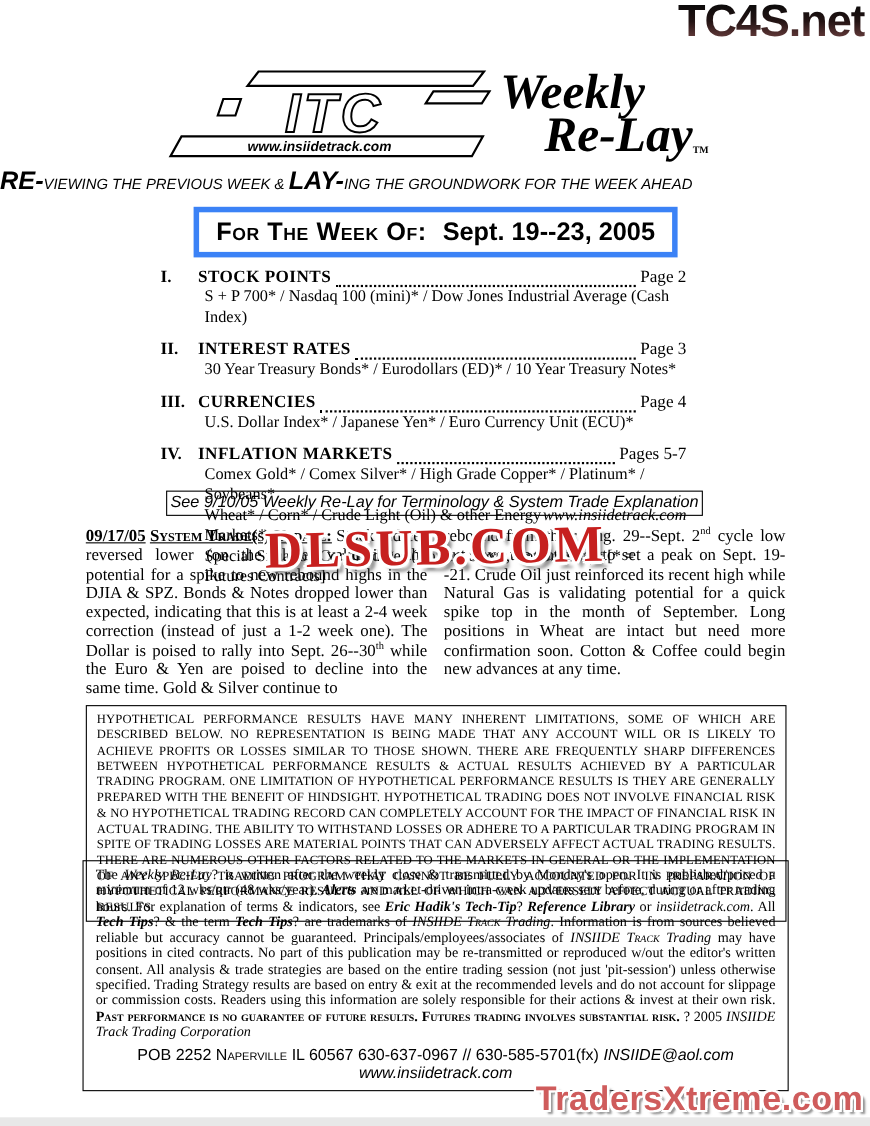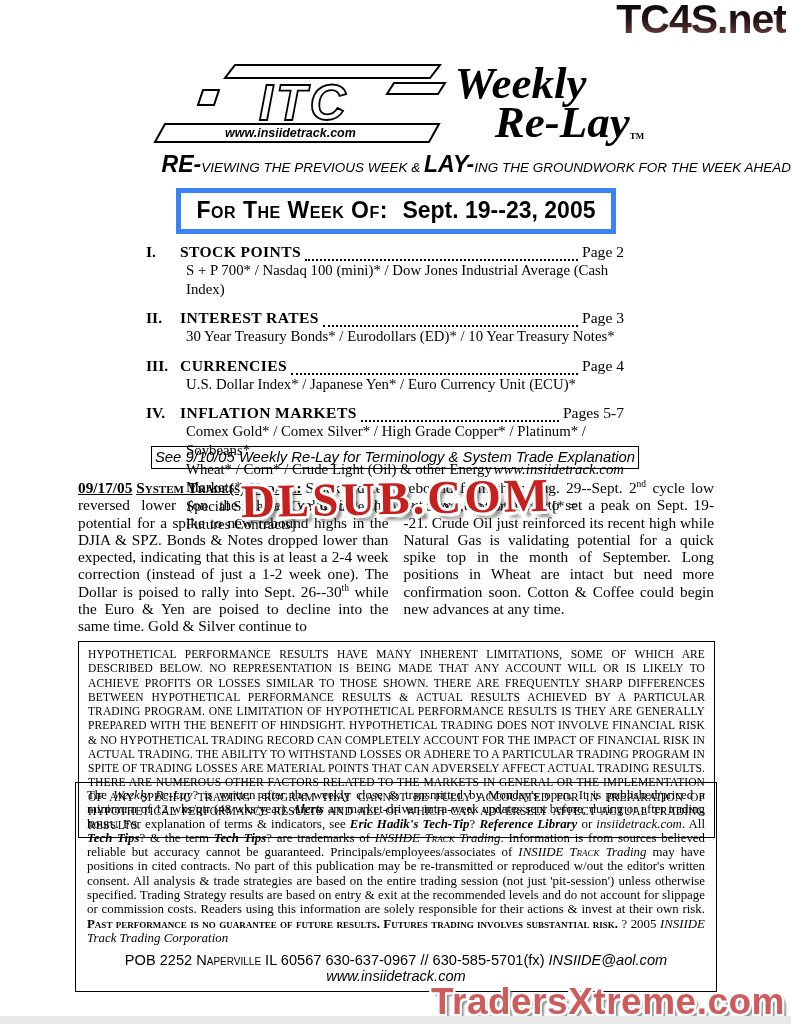--- a/index.html
+++ b/index.html
@@ -31,21 +31,21 @@
 
   
   .masthead { position:absolute; top:60px; left:0; width:100%;
     display:flex; justify-content:center; align-items:flex-start; gap:8px; }
   .itc-svg { width:300px; height:88px; flex:none; }
   .wr-title { font-weight:700; font-style:italic; font-size:45px; line-height:39px; padding-top:4px; }
   .wr-line2 { margin-left:40px; }
   .tm { font-size:9px; font-style:normal; font-weight:700; vertical-align:-2px; letter-spacing:0; }
 
   
-  .tagline { position:absolute; top:151px; width:100%; text-align:right;
+  .tagline { position:absolute; top:151px; width:100%; text-align:left;
     font-family:"Liberation Sans", sans-serif; font-style:italic; white-space:nowrap; }
   .tag-big   { font-size:23px; font-weight:700; letter-spacing:0; }
   .tag-small { font-size:13.5px; }
 
   
   .weekbox { position:absolute; top:188px; left:176px; width:440px;
     border:5px solid #3b82f6; text-align:center; padding:4px 0 5px;
     font-family:"Liberation Sans", sans-serif; font-weight:700; }
   .week-label { font-size:23px; font-variant:small-caps; letter-spacing:0.5px; }
   .week-date  { font-size:23px; margin-left:10px; }
@@ -93,21 +93,21 @@
   .infobox { position:absolute; top:782px; left:75px; width:642px;
     border:1.5px solid #000; padding:5px 11px 7px; }
   .info-par { font-size:12.9px; line-height:14.3px; text-align:justify; }
   .address { margin-top:7px; text-align:center;
     font-family:"Liberation Sans", sans-serif; font-size:14.6px; }
 
   
   .traders {
     position:absolute; top:981px; right:6px;
     font-family:"Liberation Sans", sans-serif; font-weight:700;
-    font-size:37px; letter-spacing:0.5px; color:#cf5c5c;
+    font-size:31px; letter-spacing:0.5px; color:#cf5c5c;
     text-shadow:
       -2px 0 0 #fff, 2px 0 0 #fff, 0 -2px 0 #fff, 0 2px 0 #fff,
       -2px -2px 0 #fff, 2px -2px 0 #fff, -2px 2px 0 #fff, 2px 2px 0 #fff,
       4px 4px 2px rgba(120,120,120,0.8);
   }
 </style>
 </head>
 <body>
 
 <div class="page">

